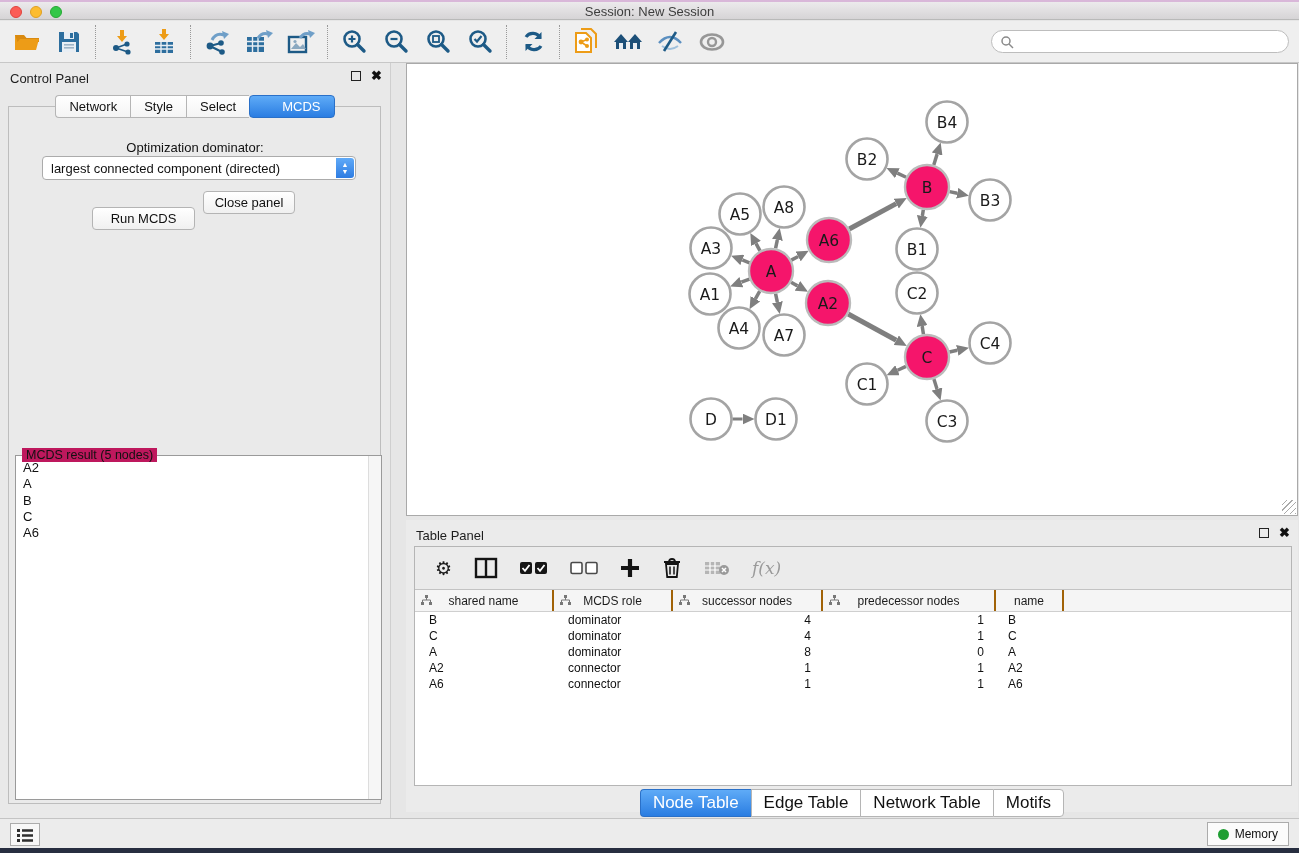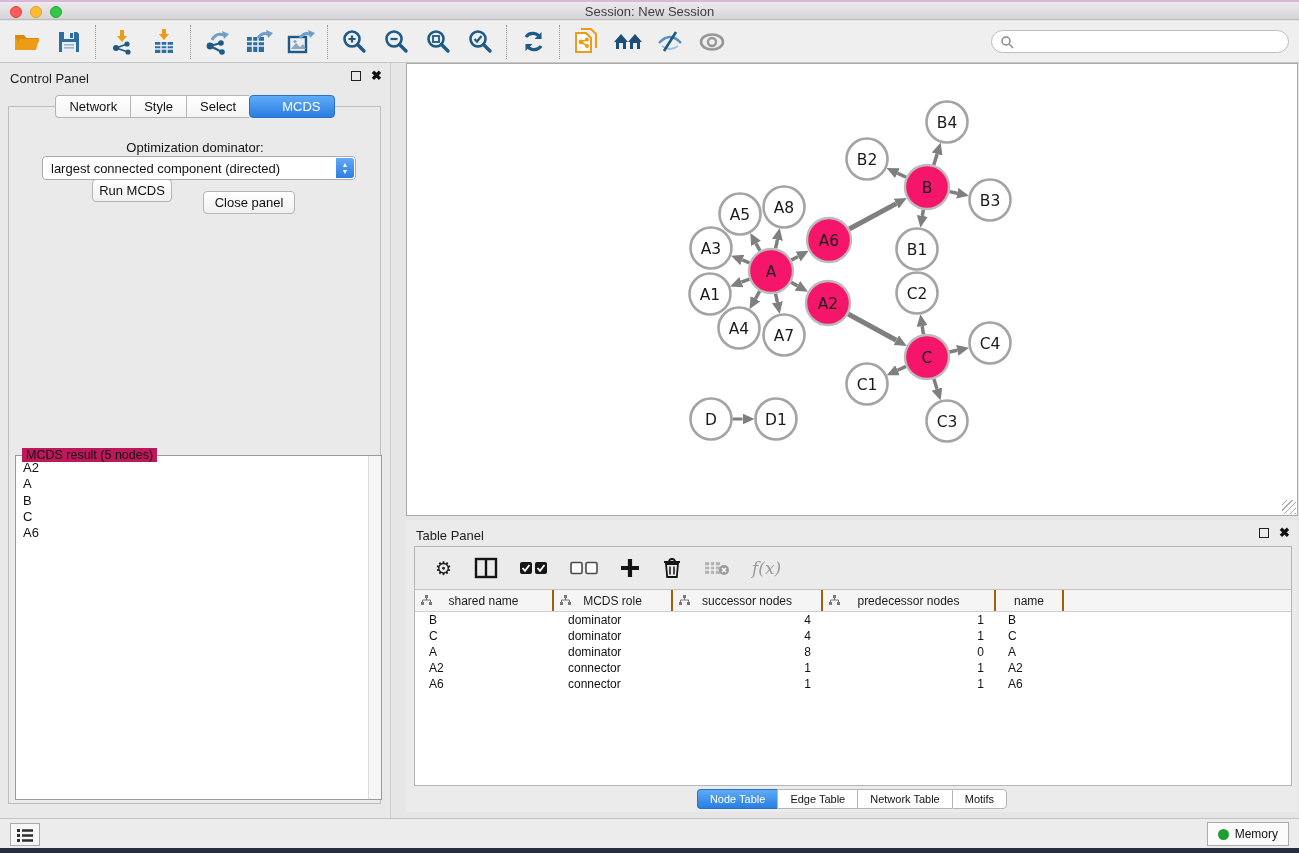--- a/index.html
+++ b/index.html
@@ -44,21 +44,21 @@
 
   .cp-box { position:absolute; left:8px; right:9px; top:43px; bottom:14px; border:1px solid #bdbdbd; background:#eaeaea; }
   .opt-label { position:absolute; left:0; right:0; top:77px; text-align:center; font-size:13px; color:#111; }
   .dropdown { position:absolute; left:42px; top:93px; width:314px; height:24px; background:#fff; border:1px solid #ababab;
     border-radius:4px; font-size:13px; color:#111; display:flex; align-items:center; padding-left:8px; cursor:pointer; }
   .dd-stepper { position:absolute; right:1px; top:1px; width:18px; height:20px; border-radius:0 3px 3px 0;
     background:linear-gradient(#60aaf8,#2e7ce2); display:flex; flex-direction:column; align-items:center; justify-content:center; gap:1px; }
   .dd-stepper span { color:#fff; font-size:7px; line-height:6px; }
   .btn { position:absolute; height:23px; background:linear-gradient(#ffffff,#f0f0f0); border:1px solid #b4b4b4;
     border-radius:4px; font-size:13px; color:#111; cursor:pointer; font-family:"Liberation Sans",sans-serif; }
-  .btn-run { left:92px; top:116px; width:80px; }
+  .btn-run { left:92px; top:144px; width:103px; }
   .btn-close { left:203px; top:128px; width:92px; }
 
   .result-group { position:absolute; left:15px; top:392px; width:367px; height:345px; border:1px solid #9a9a9a; background:#fff; }
   .result-legend { position:absolute; left:6px; top:-8px; background:#be185d; padding:0 4px; font-size:12.5px; color:#111; }
   .result-list { position:absolute; left:1px; top:4px; right:14px; bottom:1px; overflow:hidden; }
   .result-item { font-size:13px; color:#111; padding:0 6px; line-height:16.3px; cursor:default; }
   .result-scroll { position:absolute; right:0; top:0; width:13px; bottom:0; background:#f6f6f6; border-left:1px solid #ddd; }
 
   
   .net-window { position:absolute; left:406px; top:63px; width:892px; height:453px; background:#fff;
@@ -85,21 +85,21 @@
   .th .hicon { position:absolute; left:6px; top:5px; }
   .col-0 { width:139px; } .col-1 { width:119px; } .col-2 { width:150px; } .col-3 { width:173px; } .col-4 { width:68px; }
   .col-5 { flex:1; border-right:none; }
   .trow { display:flex; height:16px; }
   .td { font-size:12px; color:#111; line-height:16px; white-space:nowrap; overflow:hidden; }
   .td.l { padding-left:14px; text-align:left; }
   .td.r { padding-right:12px; text-align:right; }
   .td.n { padding-left:12px; text-align:left; }
 
   .bottom-tabs { position:absolute; left:0; right:0; top:269px; display:flex; justify-content:center; }
-  .btab { background:#fff; border:1px solid #b5b5b5; border-right:none; font-size:11px; color:#111; padding:3px 12px; cursor:pointer; }
+  .btab { background:#fff; border:1px solid #b5b5b5; border-right:none; font-size:17px; color:#111; padding:3px 12px; cursor:pointer; }
   .btab:first-child { border-radius:4px 0 0 4px; }
   .btab:last-child { border-right:1px solid #b5b5b5; border-radius:0 4px 4px 0; }
   .btab.active { background:linear-gradient(#5fabf7,#2a7de2); color:#fff; border-color:#2a70c8; }
 
   
   .statusbar { position:absolute; left:0; top:818px; width:1299px; height:42px; background:#ececec; border-top:1px solid #c4c4c4; }
   .list-btn { position:absolute; left:10px; top:4px; width:30px; height:23px; background:#f7f7f7; border:1px solid #ababab; display:flex; align-items:center; justify-content:center; cursor:pointer; }
   .memory-btn { position:absolute; right:10px; top:3px; height:24px; background:#fbfbfb; border:1px solid #ababab;
     display:flex; align-items:center; gap:6px; padding:0 10px; font-size:12px; color:#111; cursor:pointer; }
   .mem-dot { width:11px; height:11px; border-radius:50%; background:#1f9e33; }

